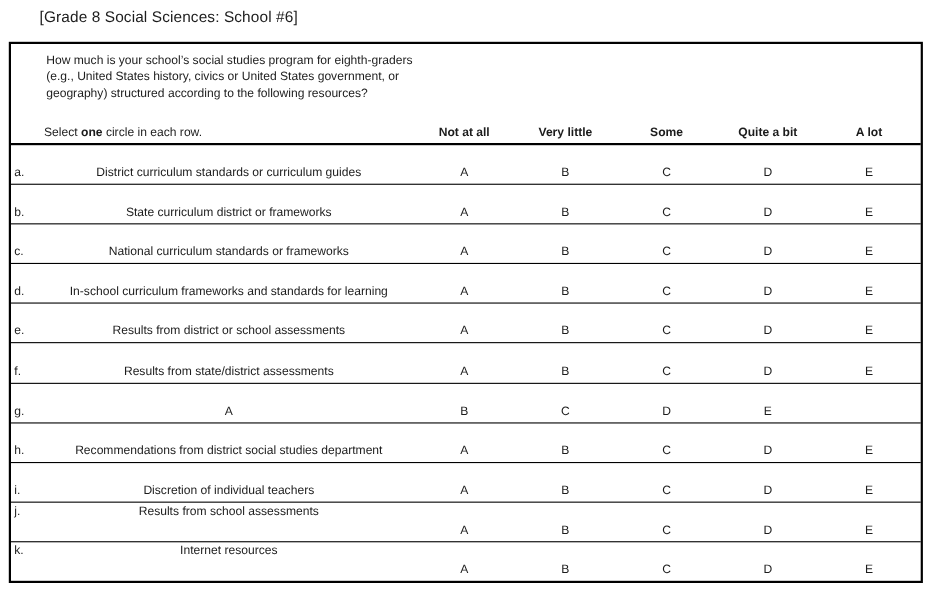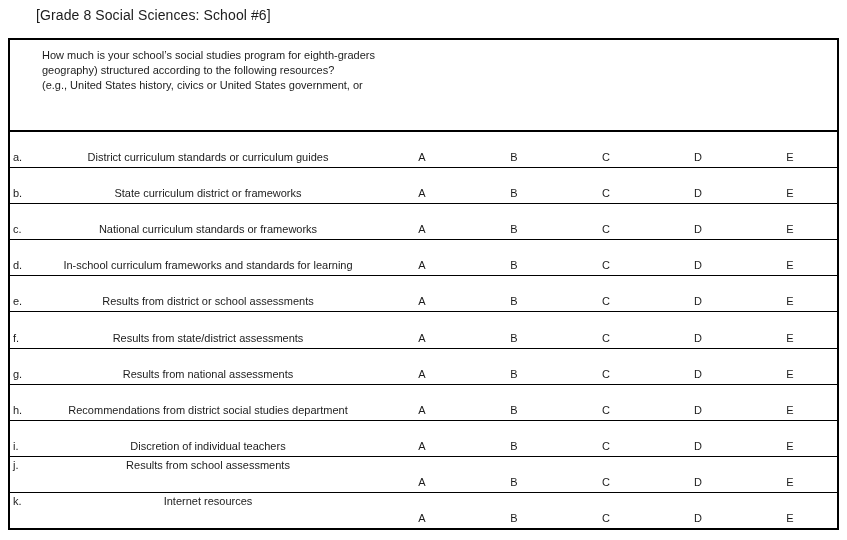--- a/index.html
+++ b/index.html
@@ -100,22 +100,30 @@
 </head>
 <body>
 
 <div class="page-title">[Grade 8 Social Sciences: School #6]</div>
 
 <div class="survey-table">
 
   <div class="header-cell">
     <div class="question-block">
       <div>How much is your school’s social studies program for eighth-graders</div>
+      <div>(e.g., United States history, civics or United States government, or</div>
       <div>geography) structured according to the following resources?</div>
-      <div>(e.g., United States history, civics or United States government, or</div>
+    </div>
+    <div class="header-grid">
+      <div class="instruction"><span>Select </span><b>one</b><span> circle in each row.</span></div>
+      <div class="scale-header">Not at all</div>
+      <div class="scale-header">Very little</div>
+      <div class="scale-header">Some</div>
+      <div class="scale-header">Quite a bit</div>
+      <div class="scale-header">A lot</div>
     </div>
   </div>
 
   <div class="rows">
   <div class="row">
     <div class="row-id">a.</div>
     <div class="row-label">District curriculum standards or curriculum guides</div>
   <div class="option-letter">A</div>
         <div class="option-letter">B</div>
         <div class="option-letter">C</div>
@@ -168,21 +176,20 @@
     <div class="row-label">Results from state/district assessments</div>
   <div class="option-letter">A</div>
         <div class="option-letter">B</div>
         <div class="option-letter">C</div>
         <div class="option-letter">D</div>
         <div class="option-letter">E</div>
       </div>
 
   <div class="row">
     <div class="row-id">g.</div>
-    <div class="row-label">Results from national assessments</div>
   <div class="option-letter">A</div>
         <div class="option-letter">B</div>
         <div class="option-letter">C</div>
         <div class="option-letter">D</div>
         <div class="option-letter">E</div>
       </div>
 
   <div class="row">
     <div class="row-id">h.</div>
     <div class="row-label">Recommendations from district social studies department</div>

